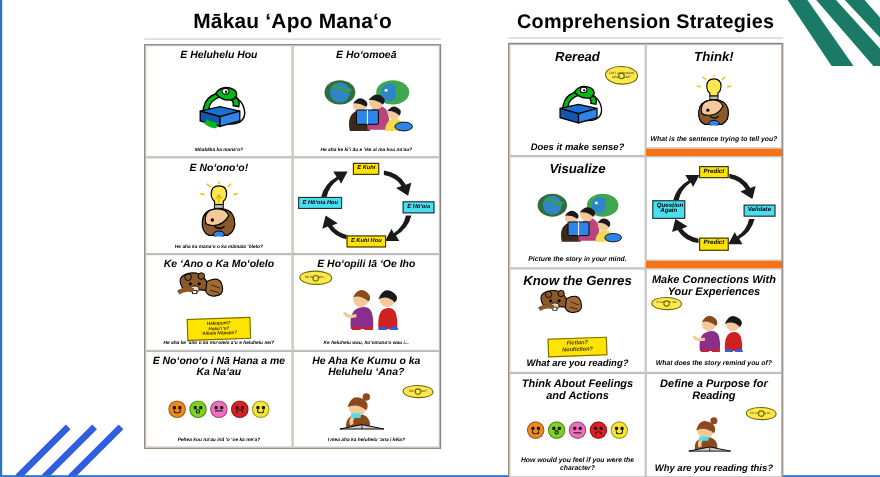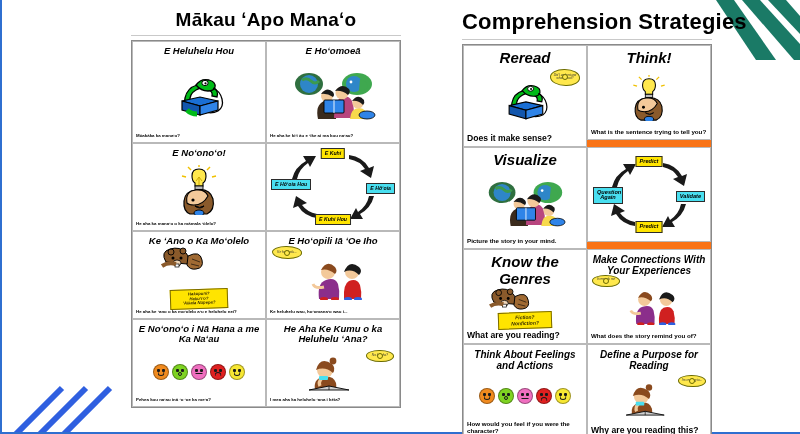--- a/index.html
+++ b/index.html
@@ -36,21 +36,21 @@
 
   .panel-title {
     text-align: center;
     font-size: 19px;
     font-weight: bold;
     color: #000000;
     letter-spacing: .2px;
     padding-top: 9px;
     white-space: nowrap;
   }
-  #panel-eng .panel-title { font-size: 22px; }
+  #panel-eng .panel-title { font-size: 18px; }
   .title-rule { height: 1px; background: #c9c9c9; margin-top: 4px; }
 
   
   .grid {
     margin-top: 4px;
     display: grid;
     grid-template-columns: 1fr 1fr;
     border: 1px solid #8a8a8a;
     background: #f97316;
   }
@@ -71,33 +71,35 @@
 
   .cell-head {
     font-style: italic;
     font-weight: bold;
     text-align: center;
     line-height: 1.1;
     color: #000;
     flex: 0 0 auto;
   }
   #panel-haw .cell-head { font-size: 9.5px; }
-  #panel-eng .cell-head { font-size: 15px; }
+  #panel-eng .cell-head { font-size: 12px; }
   #panel-eng .cell-head.small { font-size: 10px; }
 
   .cell-art {
     flex: 1 1 auto;
     display: flex;
     align-items: center;
     justify-content: center;
     width: 100%;
     min-height: 0;
     position: relative;
   }
   .cell-cap {
+    font-style: italic;
+    text-align: center;
     line-height: 1.1;
     color: #000;
     flex: 0 0 auto;
     width: 100%;
   }
   #panel-haw .cell-cap { font-size: 4.4px; font-weight: bold; }
   #panel-eng .cell-cap { font-size: 6.2px; font-weight: bold; }
   #panel-eng .cell-cap.big { font-size: 8.6px; }
 
   

